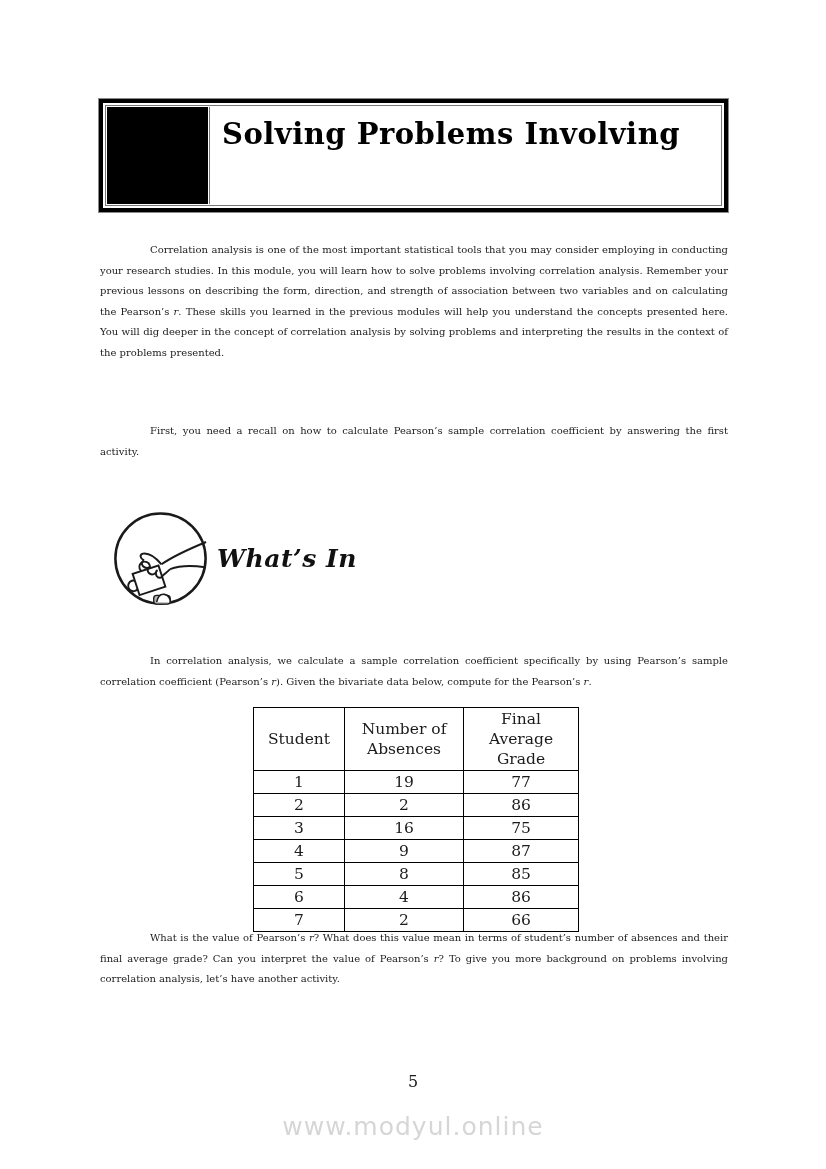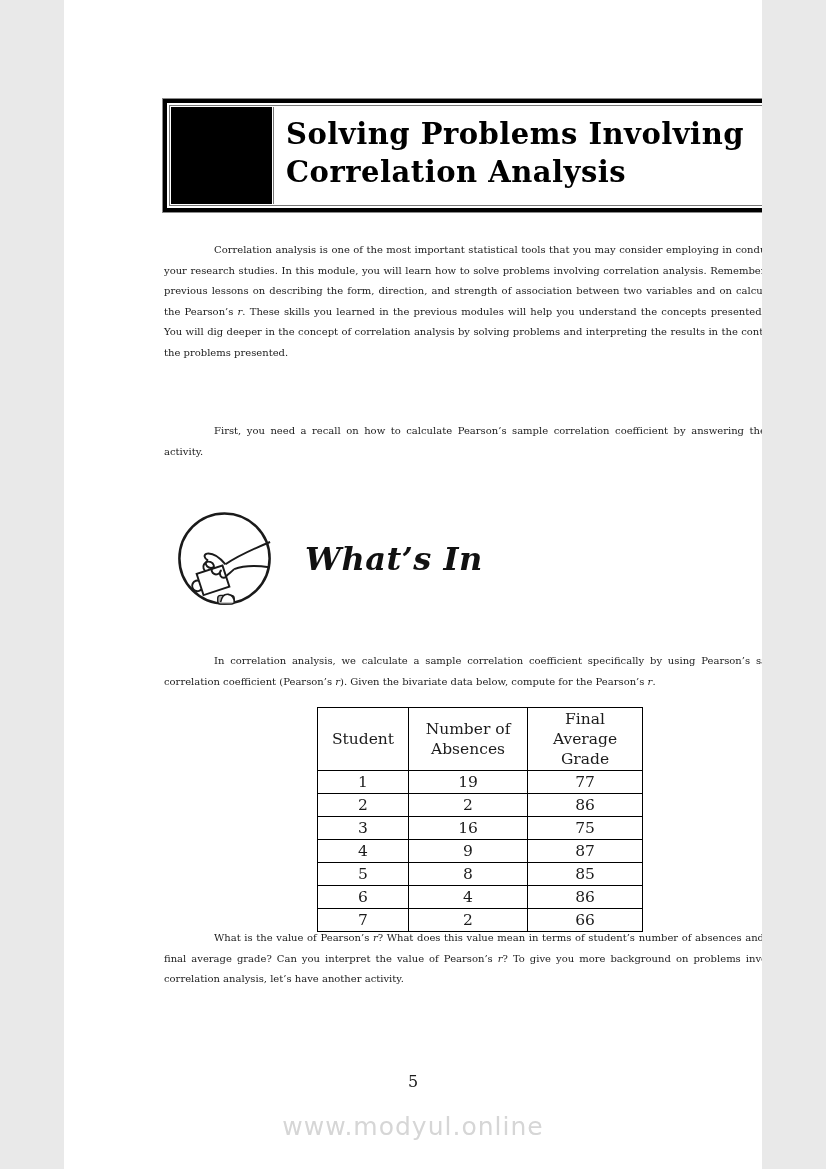--- a/index.html
+++ b/index.html
@@ -1,19 +1,19 @@
 <!DOCTYPE html>
 <html><head>
 <meta charset="utf-8">
 <style>
   * { box-sizing: border-box; }
   html, body { margin: 0; padding: 0; background: #e9e9e9; }
   .page {
     position: relative;
-    width: 698px;
+    width: 826px;
     height: 1169px;
     margin: 0 auto;
     background: #ffffff;
     font-family: "DejaVu Serif", serif;
     color: #1b1b1b;
     overflow: hidden;
   }
 
   
   .lesson-box {
@@ -62,22 +62,22 @@
 
   
   .section-row {
     position: absolute;
     left: 112px; top: 510px;
     display: flex;
     align-items: center;
   }
   .section-icon { width: 97px; height: 97px; }
   .section-heading {
-    margin-left: 32px;
-    font-size: 32px;
+    margin-left: 8px;
+    font-size: 25px;
     font-weight: bold;
     font-style: italic;
     color: #111;
     letter-spacing: 0.5px;
   }
 
   
   .data-table {
     position: absolute;
     left: 253px; top: 707px;
@@ -120,21 +120,20 @@
 </head>
 <body>
 
 <div class="page">
 
   <div class="lesson-box">
     <div class="lesson-box-inner">
       <div class="lesson-number"></div>
       <div class="lesson-title">
         <div>Solving Problems Involving</div>
-        <div>Correlation Analysis</div>
       </div>
     </div>
   </div>
 
   <p class="para" style="top:240px"><span>Correlation analysis is one of the most important statistical tools that you may consider employing in conducting your research studies. In this module, you will learn how to solve problems involving correlation analysis. Remember your previous lessons on describing the form, direction, and strength of association between two variables and on calculating the Pearson’s </span><span class="it">r</span><span>. These skills you learned in the previous modules will help you understand the concepts presented here. You will dig deeper in the concept of correlation analysis by solving problems and interpreting the results in the context of the problems presented.</span></p>
 
   <p class="para" style="top:421px"><span>First, you need a recall on how to calculate Pearson’s sample correlation coefficient by answering the first activity.</span></p>
 
   <div class="section-row">
     <svg class="section-icon" viewBox="0 0 100 100">

